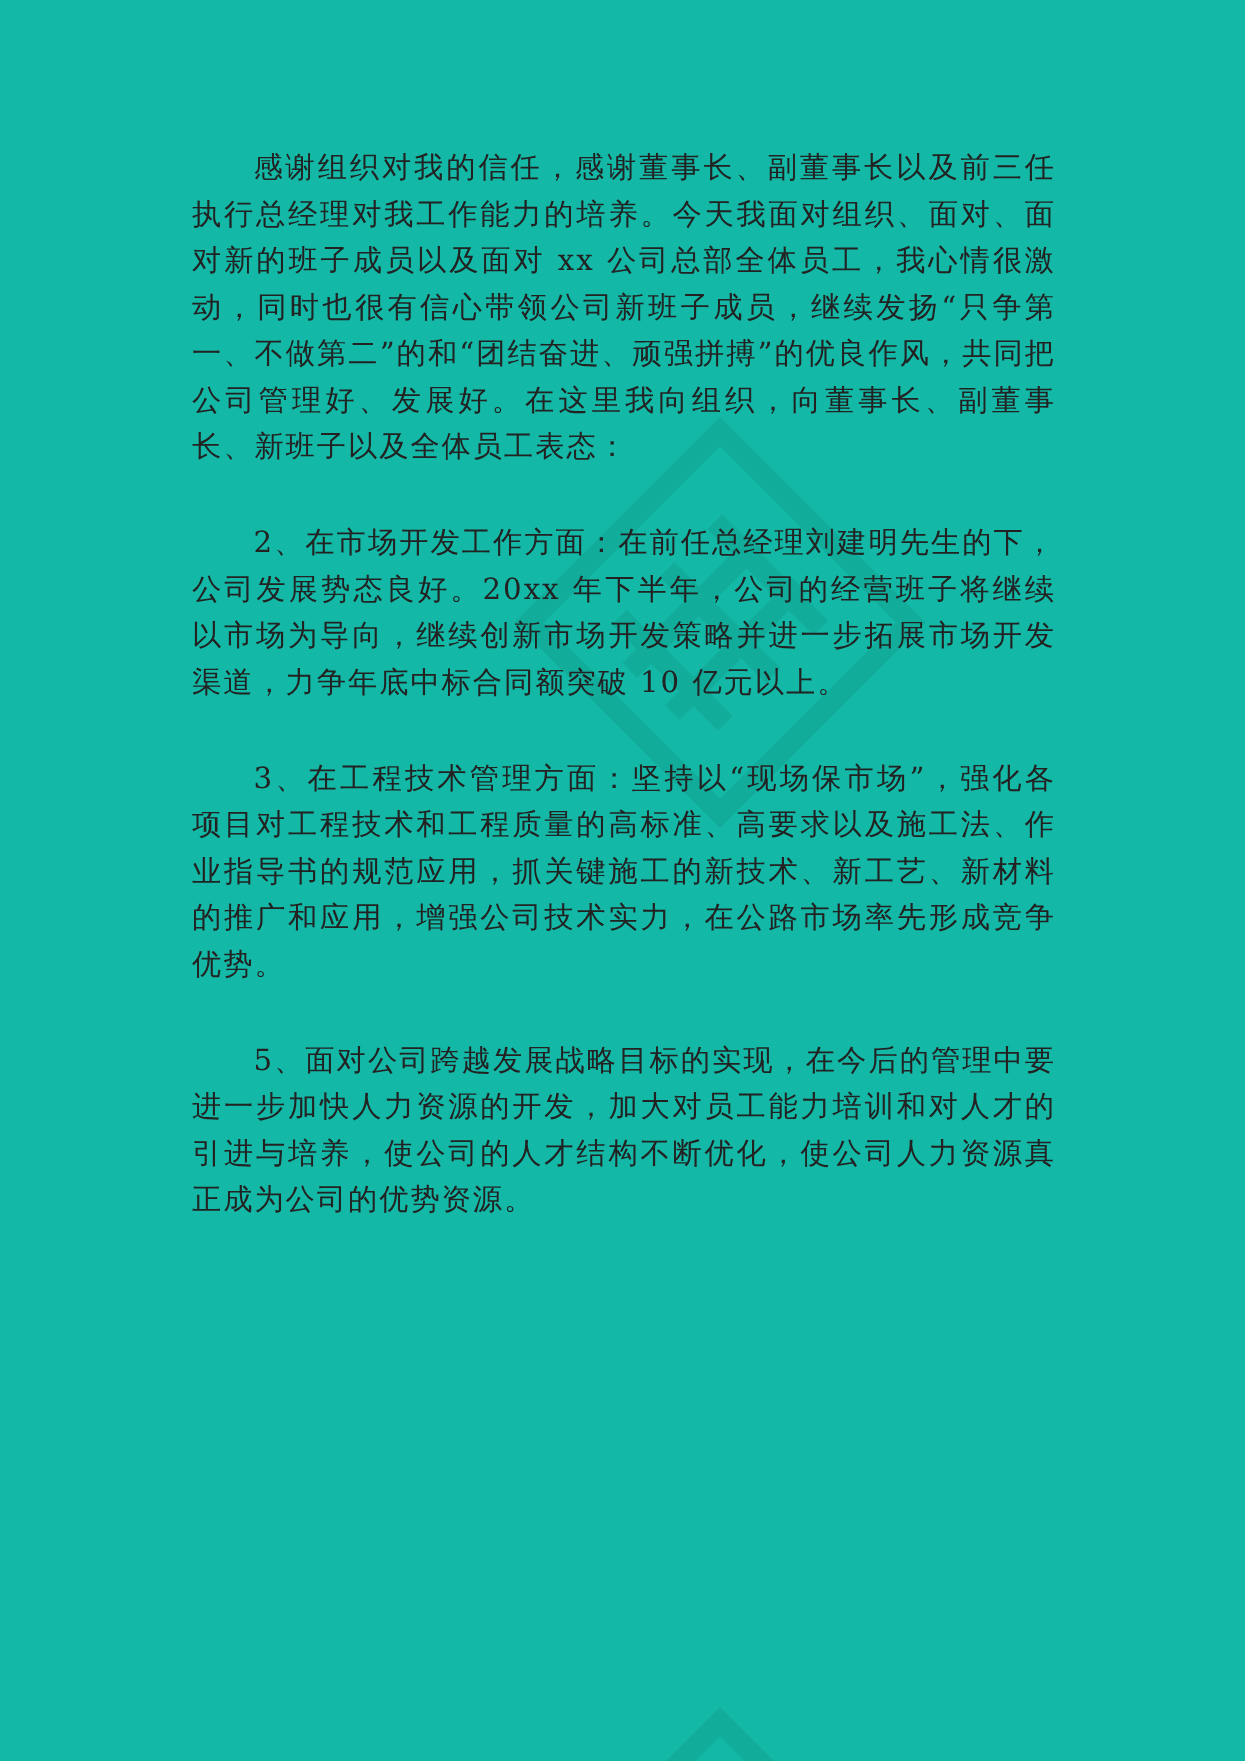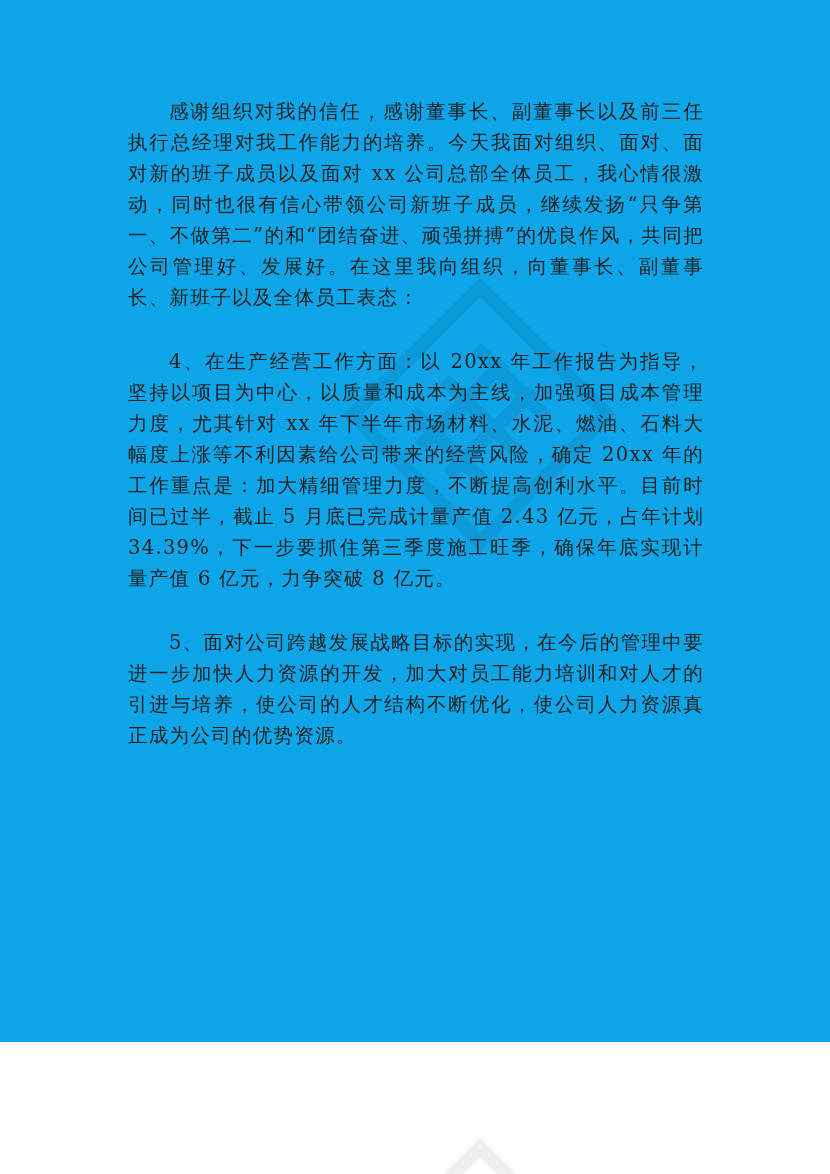--- a/index.html
+++ b/index.html
@@ -1,18 +1,18 @@
 <!DOCTYPE html>
 <html><head>
 <meta charset="utf-8">
 <style>
   html, body { margin: 0; padding: 0; background: #ffffff; }
   body { width: 830px; height: 1174px; position: relative; overflow: hidden; }
   .page {
-    position: absolute; left: 0; top: 0; width: 830px; height: 1042px; background: #0ea5e9;
+    position: absolute; left: 0; top: 0; width: 830px; height: 1174px; background: #14b8a6;
   }
   .watermark {
     position: absolute; opacity: 0.06; pointer-events: none;
   }
   .content {
     position: absolute; left: 128px; top: 96px; width: 576px;
     font-family: "DejaVu Serif", "Liberation Serif", serif;
     font-size: 19.5px; line-height: 31px; color: #222222;
     letter-spacing: 1.3px;
     text-align: justify;
@@ -35,16 +35,17 @@
 
   <svg class="watermark" style="left:330px; top:1110px;" width="300" height="330" viewBox="0 0 300 330">
     <g transform="rotate(45 150 165)" fill="none" stroke="#000" stroke-width="14">
       <rect x="60" y="75" width="180" height="180"></rect>
       <path d="M100 120 H200 M100 165 H200 M100 210 H200 M130 110 V230 M170 110 V230"></path>
     </g>
   </svg>
 
   <div class="content">
     <p class="para">感谢组织对我的信任，感谢董事长、副董事长以及前三任执行总经理对我工作能力的培养。今天我面对组织、面对、面对新的班子成员以及面对 xx 公司总部全体员工，我心情很激动，同时也很有信心带领公司新班子成员，继续发扬“只争第一、不做第二”的和“团结奋进、顽强拼搏”的优良作风，共同把公司管理好、发展好。在这里我向组织，向董事长、副董事长、新班子以及全体员工表态：</p>
-    <p class="para">4、在生产经营工作方面：以 20xx 年工作报告为指导，坚持以项目为中心，以质量和成本为主线，加强项目成本管理力度，尤其针对 xx 年下半年市场材料、水泥、燃油、石料大幅度上涨等不利因素给公司带来的经营风险，确定 20xx 年的工作重点是：加大精细管理力度，不断提高创利水平。目前时间已过半，截止 5 月底已完成计量产值 2.43 亿元，占年计划 34.39%，下一步要抓住第三季度施工旺季，确保年底实现计量产值 6 亿元，力争突破 8 亿元。</p>
+    <p class="para">2、在市场开发工作方面：在前任总经理刘建明先生的下，公司发展势态良好。20xx 年下半年，公司的经营班子将继续以市场为导向，继续创新市场开发策略并进一步拓展市场开发渠道，力争年底中标合同额突破 10 亿元以上。</p>
+    <p class="para">3、在工程技术管理方面：坚持以“现场保市场”，强化各项目对工程技术和工程质量的高标准、高要求以及施工法、作业指导书的规范应用，抓关键施工的新技术、新工艺、新材料的推广和应用，增强公司技术实力，在公路市场率先形成竞争优势。</p>
     <p class="para">5、面对公司跨越发展战略目标的实现，在今后的管理中要进一步加快人力资源的开发，加大对员工能力培训和对人才的引进与培养，使公司的人才结构不断优化，使公司人力资源真正成为公司的优势资源。</p>
   </div>
 </div>
 
 </body></html>

